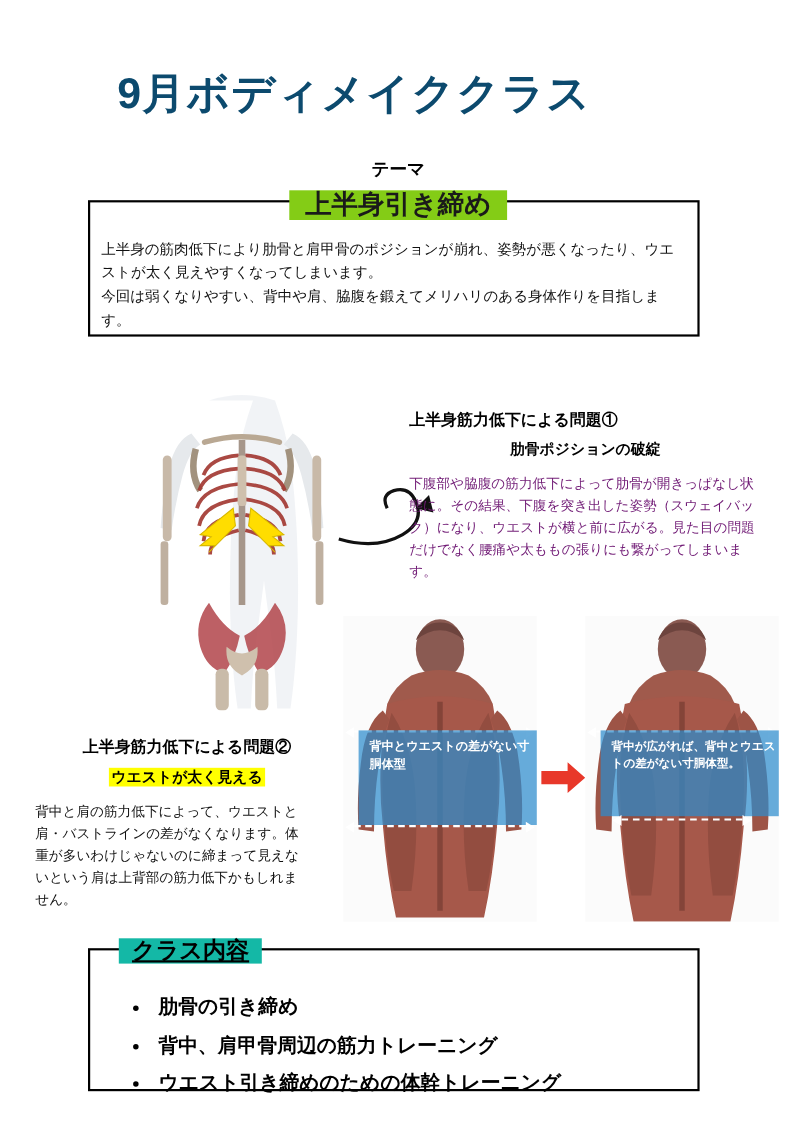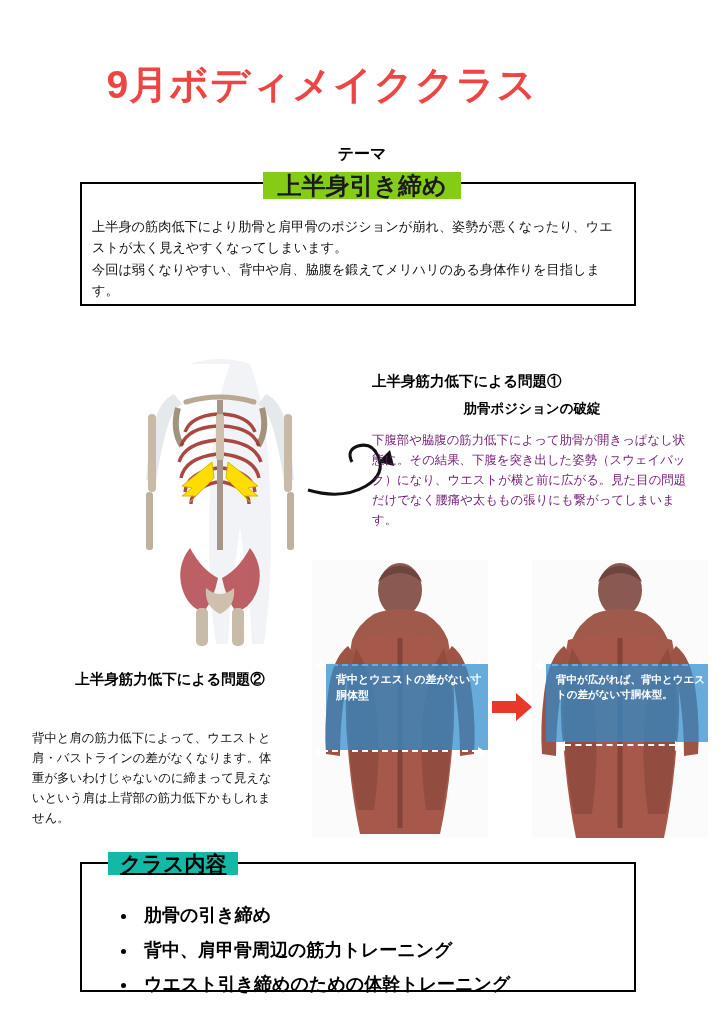--- a/index.html
+++ b/index.html
@@ -24,21 +24,21 @@
   
   .main-title {
     position: absolute;
     top: 58px;
     left: 0;
     width: 644px;
     text-align: center;
     font-size: 39px;
     font-weight: bold;
     letter-spacing: 1px;
-    color: #ef4444;
+    color: #0c4a6e;
   }
 
   
   .theme-label {
     position: absolute;
     top: 144px;
     left: 0;
     width: 724px;
     text-align: center;
     font-size: 16px;
@@ -321,20 +321,21 @@
       <path d="M8 58 q34 10 58 -4 q20 -12 12 -30 q-6 -14 -20 -10 q-12 4 -6 16" fill="none" stroke="#111" stroke-width="3"></path>
       <path d="M78 30 l12 -12 l4 16 z" fill="#111"></path>
     </svg>
   </div>
 
   <div class="p1-title">上半身筋力低下による問題①</div>
   <div class="p1-sub">肋骨ポジションの破綻</div>
   <div class="p1-body">下腹部や脇腹の筋力低下によって肋骨が開きっぱなし状態に。その結果、下腹を突き出した姿勢（スウェイバック）になり、ウエストが横と前に広がる。見た目の問題だけでなく腰痛や太ももの張りにも繋がってしまいます。</div>
 
   <div class="p2-title">上半身筋力低下による問題②</div>
+  <div class="p2-sub"><span>ウエストが太く見える</span></div>
   <div class="p2-body">背中と肩の筋力低下によって、ウエストと肩・バストラインの差がなくなります。体重が多いわけじゃないのに締まって見えないという肩は上背部の筋力低下かもしれません。</div>
 
   <div class="photo photo-a">
     <svg width="176" height="278" viewBox="0 0 176 278" xmlns="http://www.w3.org/2000/svg">
       <rect x="0" y="0" width="176" height="278" fill="#fbfbfb"></rect>
 
       <ellipse cx="88" cy="30" rx="22" ry="27" fill="#8a5a52"></ellipse>
       <path d="M66 22 q22 -18 44 0 q-6 -16 -22 -16 q-16 0 -22 16z" fill="#6d443e"></path>
 
       <path d="M62 54 q26 -10 52 0 q16 10 22 26 l-96 0 q6 -16 22 -26z" fill="#a05a4c"></path>

